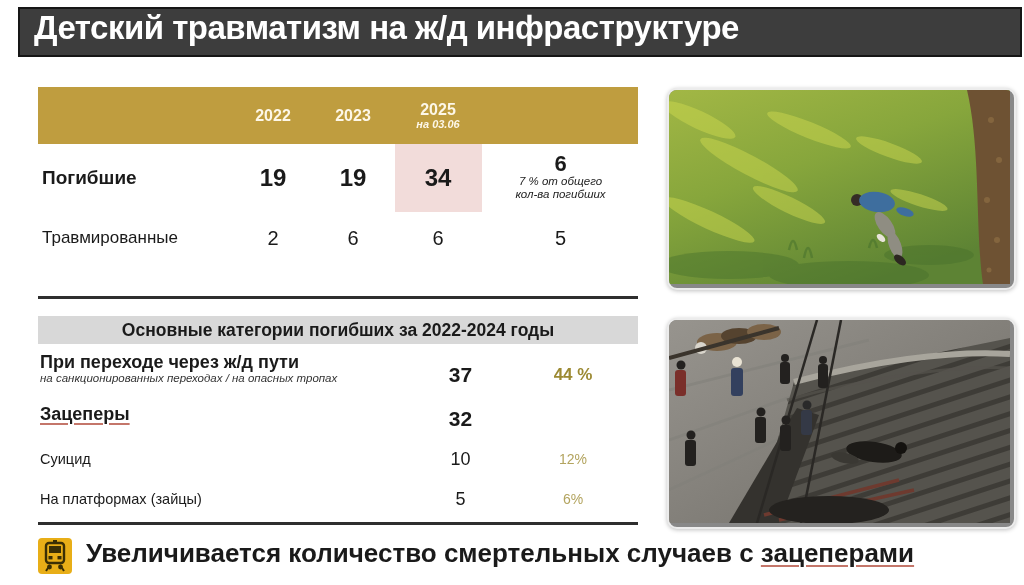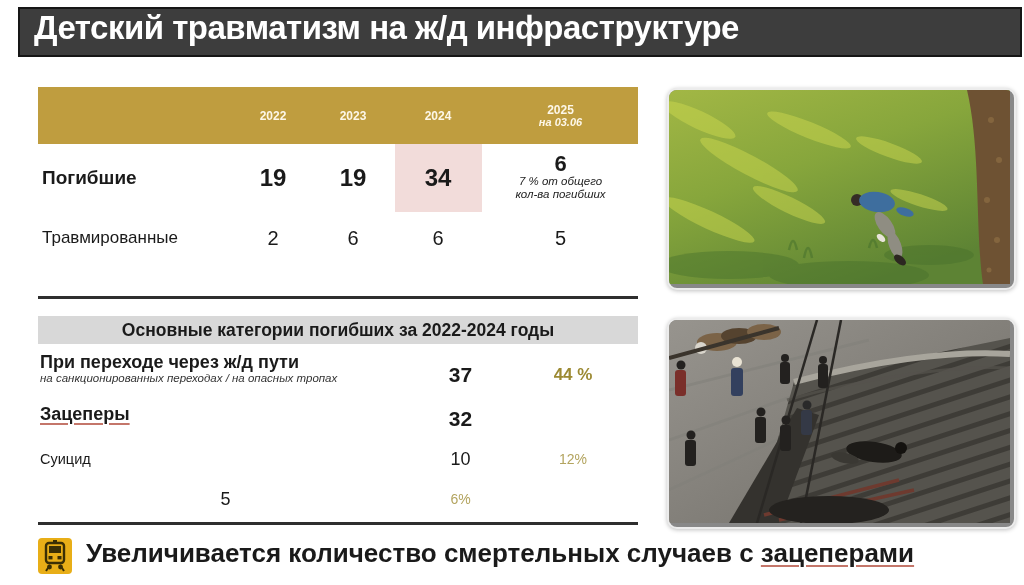--- a/index.html
+++ b/index.html
@@ -10,21 +10,21 @@
   
   .titlebar{left:18px;top:7px;width:1000px;height:46px;background:#3d3d3d;
             border:2px solid #161616;display:flex;}
   .titlebar h1{margin:0 0 0 14px;font-size:33px;font-weight:bold;color:#ffffff;
                letter-spacing:-0.5px;white-space:nowrap;}
 
   
   .gold-header{left:38px;top:87px;width:600px;height:57px;background:#bf9d3f;}
   .t1grid{display:grid;grid-template-columns:195px 80px 80px 90px 155px;width:600px;height:100%;}
   .t1grid .cell{display:flex;flex-direction:column;align-items:center;justify-content:center;text-align:center;}
-  .yr{color:#fdf7e8;font-weight:bold;font-size:12px;}
+  .yr{color:#fdf7e8;font-weight:bold;font-size:16px;}
   .yr-note{color:#fdf7e8;font-weight:bold;font-style:italic;font-size:11px;margin-top:-1px;}
   .pink-cell{left:395px;top:144px;width:87px;height:68px;background:#f2dcda;}
   .t1row1{left:38px;top:144px;height:68px;}
   .t1row2{left:38px;top:218px;height:40px;}
   .rowlabel-b{font-size:19px;font-weight:bold;align-items:flex-start !important;padding-left:4px;}
   .rowlabel{font-size:17px;align-items:flex-start !important;padding-left:4px;}
   .val-b{font-size:24px;font-weight:bold;}
   .val{font-size:20px;}
   .v2025{margin-top:-2px;}
   .v2025 .big{font-size:22px;font-weight:bold;line-height:22px;}
@@ -70,23 +70,20 @@
   <div class="abs gold-header">
     <div class="t1grid">
       <div class="cell"></div>
       <div class="cell">
         <span class="yr">2022</span>
       </div>
       <div class="cell">
         <span class="yr">2023</span>
       </div>
       <div class="cell">
-        <span class="yr">2024</span>
-      </div>
-      <div class="cell">
         <span class="yr">2025</span>
         <span class="yr-note">на 03.06</span>
       </div>
     </div>
   </div>
 
   <div class="abs pink-cell"></div>
 
   <div class="abs t1grid t1row1">
     <div class="cell rowlabel-b">Погибшие</div>
@@ -130,20 +127,21 @@
     <div class="c2 t2val-b">32</div>
   </div>
 
   <div class="abs t2grid" style="left:38px;top:446px;height:26px;">
     <div class="c1 t2label" style="display:flex;align-items:center;">Суицид</div>
     <div class="c2 t2val">10</div>
     <div class="c3 pct">12%</div>
   </div>
 
   <div class="abs t2grid" style="left:38px;top:486px;height:26px;">
+    <div class="c1 t2label" style="display:flex;align-items:center;">На платформах (зайцы)</div>
     <div class="c2 t2val">5</div>
     <div class="c3 pct">6%</div>
   </div>
 
   <div class="abs hline" style="left:38px;top:522px;width:600px;"></div>
 
   <div class="abs footer-icon">
     <svg width="34" height="40" viewBox="0 0 34 40" xmlns="http://www.w3.org/2000/svg">
       <rect x="0" y="2" width="34" height="36" rx="4" fill="#e8ae17"></rect>
       <rect x="15" y="4" width="4" height="3" fill="#3a2f05"></rect>

